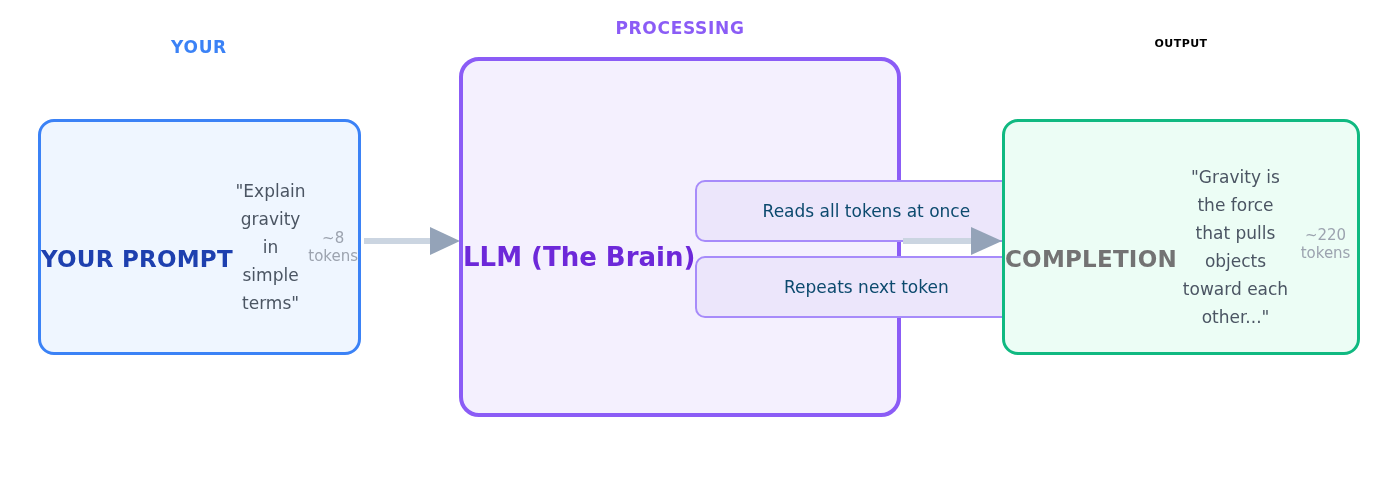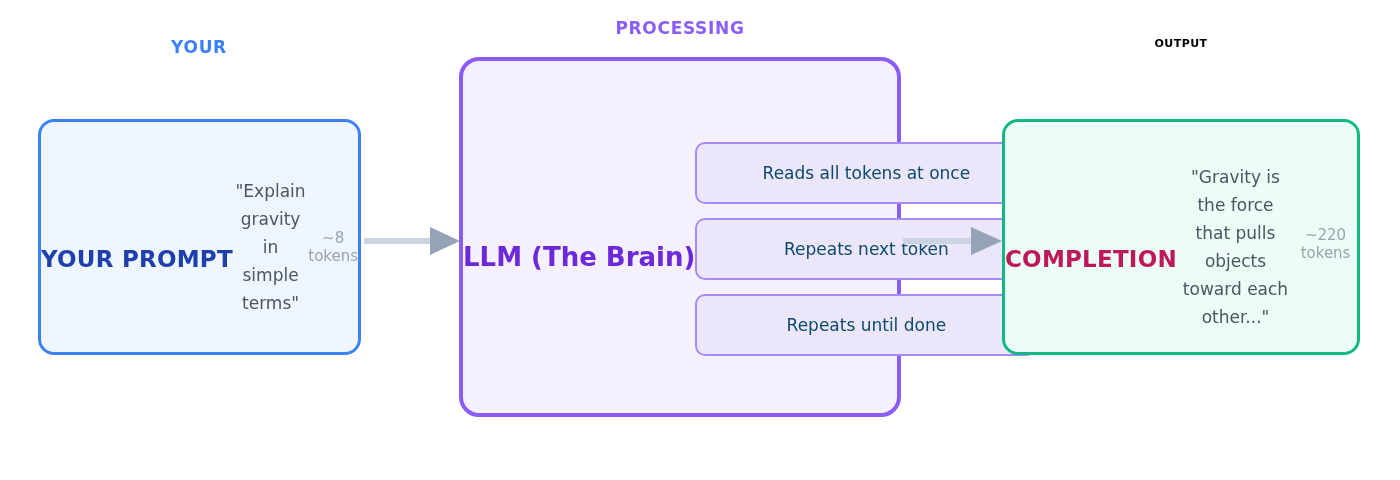--- a/index.html
+++ b/index.html
@@ -90,21 +90,21 @@
     font-size: 23px;
     letter-spacing: 0.01em;
     white-space: nowrap;
   }
   #card-input .card-heading {
     margin-top: 44px;
     color: #1e40af;
   }
   #card-output .card-heading {
     margin-top: 44px;
-    color: #be185d;
+    color: #737373;
   }
 
   .card-quote {
     margin-top: 20px;
     font-size: 17px;
     line-height: 28px;
     color: #4b5563;
     text-align: center;
     white-space: pre-line;
   }
@@ -192,23 +192,20 @@
 
   <div class="card" id="card-processing">
     <div id="llm-title">LLM (The Brain)</div>
     <div id="step-list">
       <div class="step-box">
         <span>Reads all tokens at once</span>
       </div>
       <div class="step-box">
         <span>Repeats next token</span>
       </div>
-      <div class="step-box">
-        <span>Repeats until done</span>
-      </div>
     </div>
   </div>
 
   <div class="arrow" id="arrow-processing-to-output">
     <svg width="100" height="32" viewBox="0 0 100 32">
       <rect x="0" y="13" width="78" height="6" fill="#cbd5e1"></rect>
       <polygon points="68,2 99,16 68,30" fill="#94a3b8"></polygon>
     </svg>
   </div>
 

